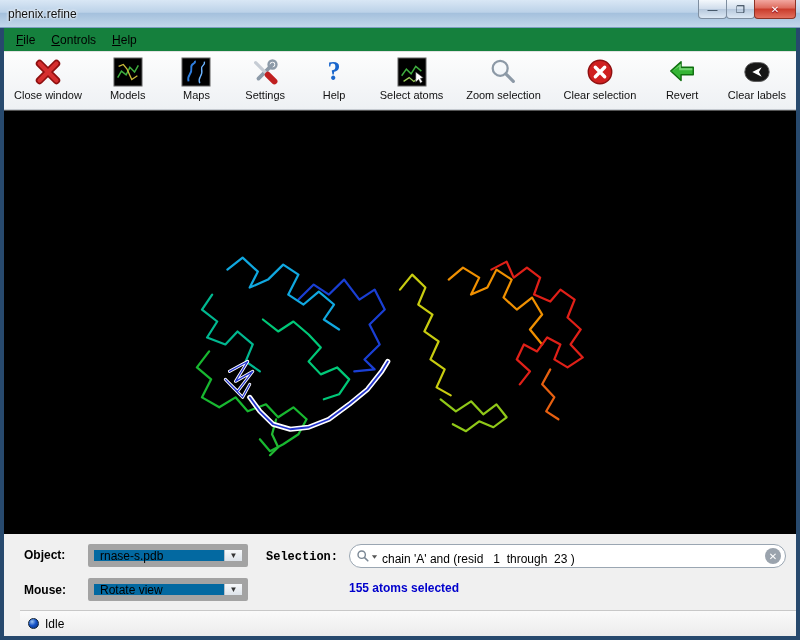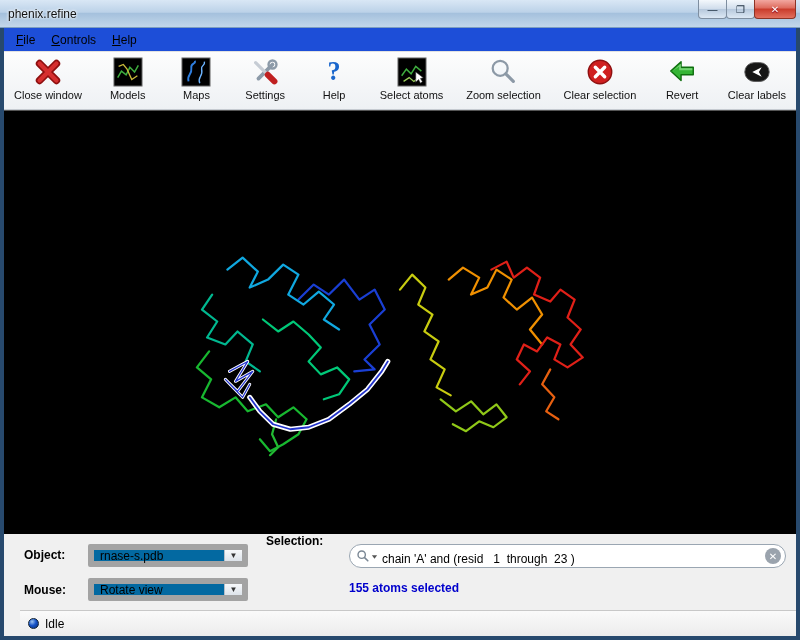--- a/index.html
+++ b/index.html
@@ -26,21 +26,21 @@
     border-color:#8c3326;
   }
 
   
   .content {
     height:612px; border-left:4px solid #27496d; border-right:4px solid #27496d;
     border-bottom:4px solid #27496d; background:#f0f0f0; display:flex; flex-direction:column;
   }
 
   
-  .menubar { height:24px; background:#1d4ed8; display:flex; align-items:center; padding-left:4px; border-bottom:1px solid #e2e2e2; }
+  .menubar { height:24px; background:#15803d; display:flex; align-items:center; padding-left:4px; border-bottom:1px solid #e2e2e2; }
   .menu-item { font-size:12px; color:#000; padding:3px 8px; cursor:default; }
   .menu-item::first-letter { text-decoration:underline; }
 
   
   .toolbar {
     height:58px; background:linear-gradient(#fdfdfd,#eef1f4);
     border-bottom:1px solid #c6cbd1; display:flex; justify-content:space-between;
     align-items:flex-start; padding:4px 10px 0 10px;
   }
   .tool-item { display:flex; flex-direction:column; align-items:center; gap:1px; min-width:46px; cursor:default; }
@@ -249,21 +249,21 @@
       </svg>
     </div>
 
     <div class="panel">
       <span class="lbl" style="left:20px; top:14px;">Object:</span>
       <div class="combo" style="left:84px; top:10px;">
         <span class="combo-text">rnase-s.pdb</span>
         <span class="combo-arrow">▼</span>
       </div>
 
-      <span class="lbl" style="left:262px; top:0;">Selection:</span>
+      <span class="lbl" style="left:262px; top:16px;font-family:Liberation Mono, monospace;">Selection:</span>
       <div class="searchbox">
         <span class="search-glyph">
           <svg viewBox="0 0 16 16" width="14" height="14">
             <circle cx="6.5" cy="6.5" r="4.2" fill="none" stroke="#7a8794" stroke-width="1.6"></circle>
             <line x1="9.8" y1="9.8" x2="13.5" y2="13.5" stroke="#7a8794" stroke-width="1.8" stroke-linecap="round"></line>
           </svg>
           <svg viewBox="0 0 8 8" width="7" height="7">
               <polygon points="1,2.5 7,2.5 4,6.5" fill="#555"></polygon>
             </svg>
         </span>

